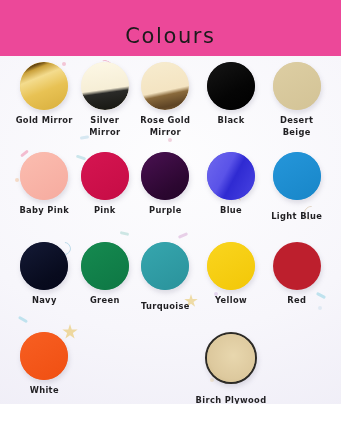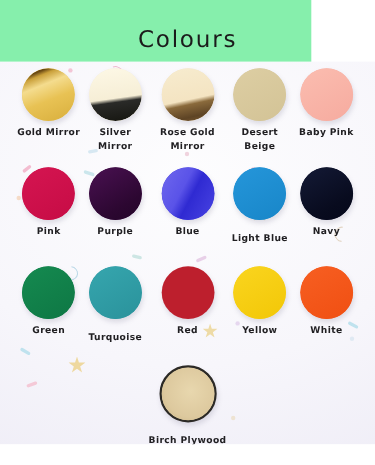--- a/index.html
+++ b/index.html
@@ -18,23 +18,23 @@
     width: 341px;
     height: 423px;
     overflow: hidden;
     background: #ffffff;
   }
 
   
   .header {
     position: absolute;
     left: 0; top: 0;
-    width: 283px;
+    width: 341px;
     height: 56px;
-    background: #86efac;
+    background: #ec4899;
     z-index: 5;
   }
   .title {
     position: absolute;
     left: 0; top: 24px;
     width: 341px;
     text-align: center;
     font-size: 21px;
     letter-spacing: 1.6px;
     font-weight: 400;
@@ -185,20 +185,26 @@
 
       <div class="cell">
         <div class="swatch" style="background:#f3e6cb;">
           <div class="gloss" style="background:
                  linear-gradient(168deg, #f7eccf 0%, #f4e4c2 58%, #8a6a3c 66%, #5e4425 86%, #7d5c33 100%);"></div>
         </div>
         <div class="label">Rose Gold Mirror</div>
       </div>
 
 
+      <div class="cell">
+        <div class="swatch" style="background:#0a0a0a;">
+          <div class="gloss" style="background: linear-gradient(150deg, #161616 0%, #050505 60%, #000000 100%);"></div>
+        </div>
+        <div class="label">Black</div>
+      </div>
 
       <div class="cell">
         <div class="swatch" style="background:#d6c79b;">
           <div class="gloss" style="background: linear-gradient(150deg, #ddceA3 0%, #d3c396 100%);"></div>
         </div>
         <div class="label">Desert Beige</div>
       </div>
 
       <div class="cell">
         <div class="swatch" style="background:#f8b2a6;">
@@ -250,31 +256,31 @@
       </div>
 
       <div class="cell">
         <div class="swatch" style="background:#2e9ba4;">
           <div class="gloss" style="background: linear-gradient(150deg, #36a6ae 0%, #2a929b 100%);"></div>
         </div>
         <div class="label wide">Turquoise</div>
       </div>
 
       <div class="cell">
+        <div class="swatch" style="background:#f6ce10;">
+          <div class="gloss" style="background: linear-gradient(150deg, #fad51f 0%, #f2c707 100%);"></div>
+        </div>
+        <div class="label">Yellow</div>
+      </div>
+
+      <div class="cell">
         <div class="swatch" style="background:#bd1f2d;">
           <div class="gloss" style="background: linear-gradient(118deg, #c62533 0%, #b81c2a 62%, #a7params1824 100%);"></div>
         </div>
         <div class="label">Red</div>
-      </div>
-
-      <div class="cell">
-        <div class="swatch" style="background:#f6ce10;">
-          <div class="gloss" style="background: linear-gradient(150deg, #fad51f 0%, #f2c707 100%);"></div>
-        </div>
-        <div class="label">Yellow</div>
       </div>
 
       <div class="cell">
         <div class="swatch" style="background:#f4571a;">
           <div class="gloss" style="background: linear-gradient(150deg, #f75f22 0%, #f04f12 100%);"></div>
         </div>
         <div class="label">White</div>
       </div>
 
       <div class="cell empty">

